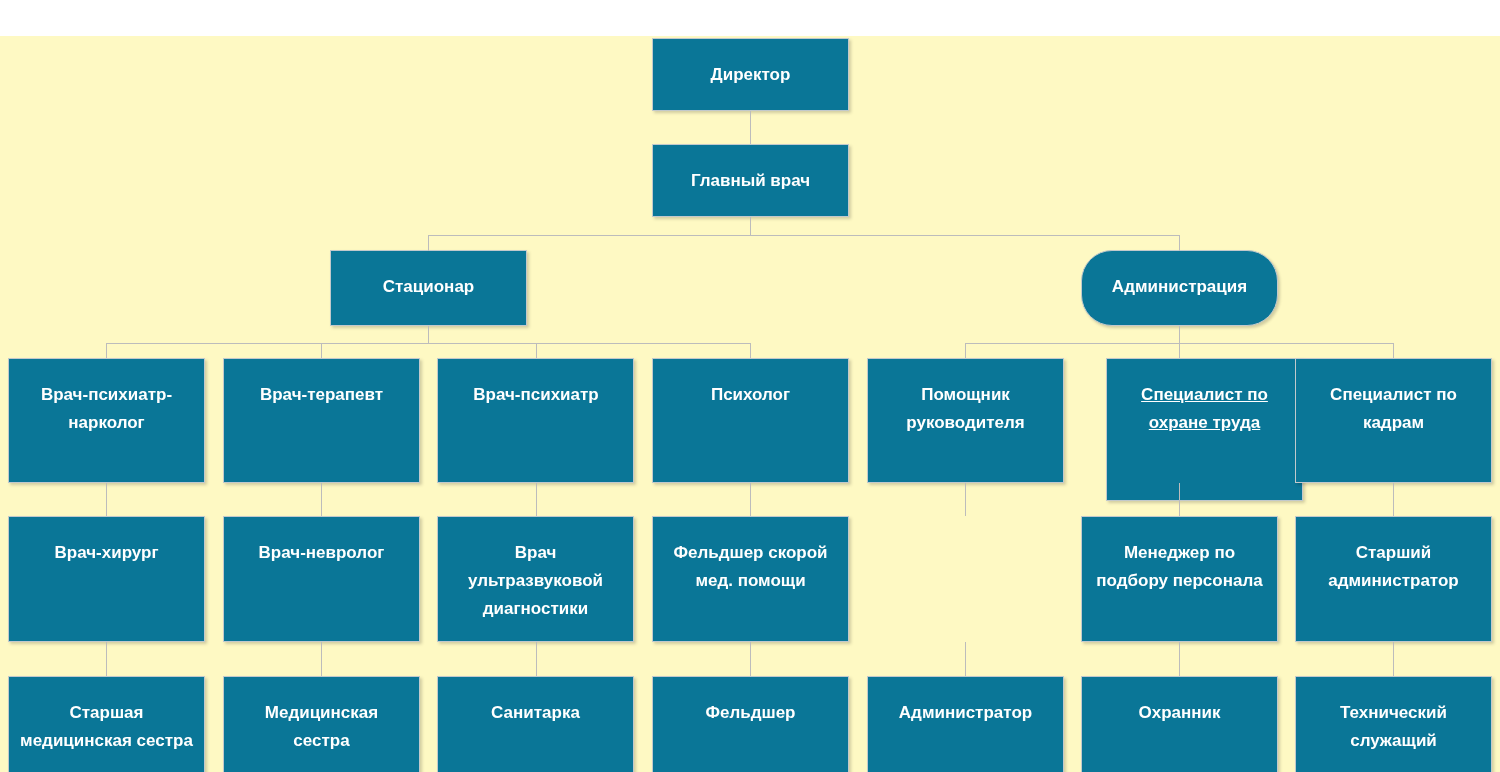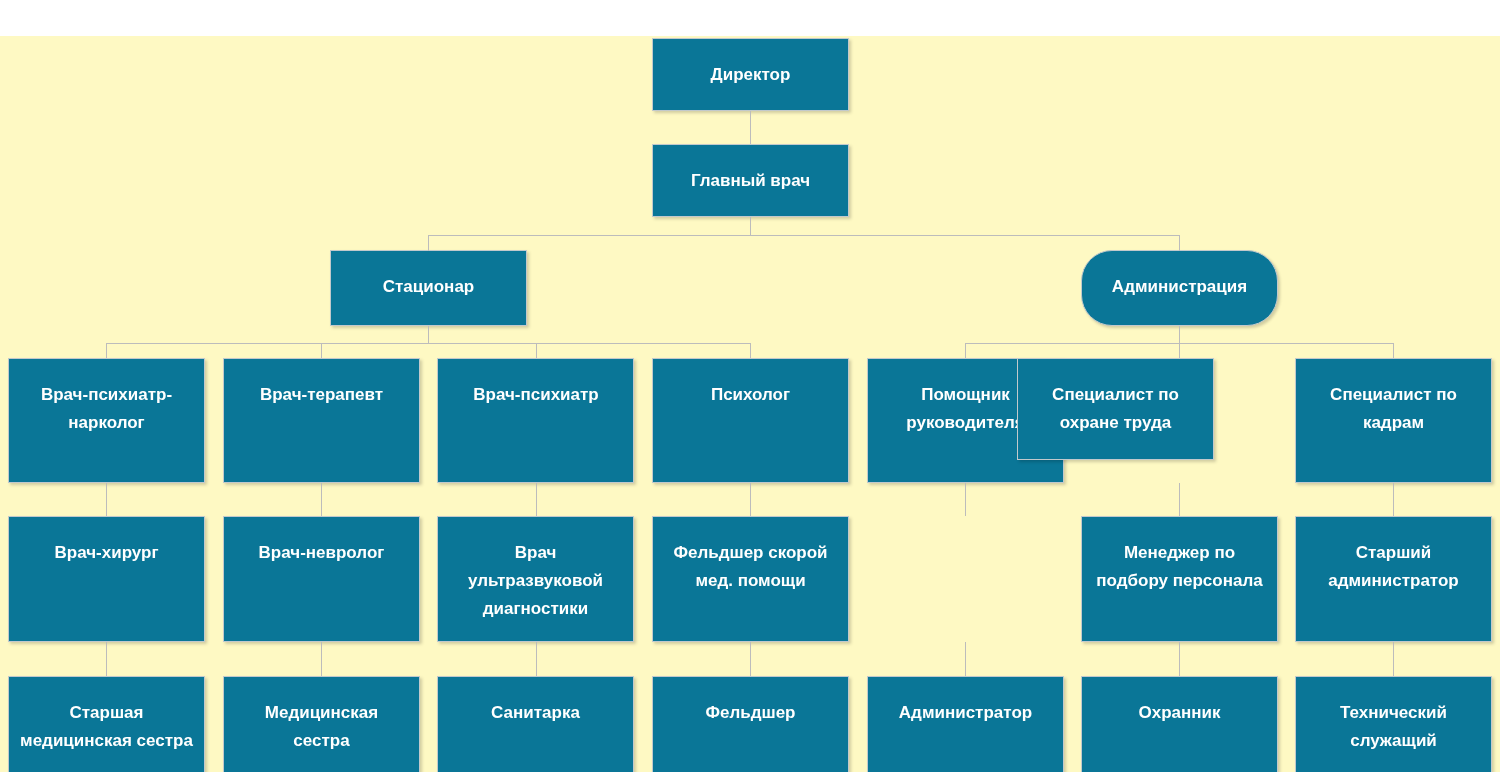--- a/index.html
+++ b/index.html
@@ -55,21 +55,21 @@
 
   <div class="node" style="left:1081px;top:214px;width:197px;height:76px;border-radius:31px;">
     <span>Администрация</span>
   </div>
 
   <div class="node" style="left:8px;top:322px;width:197px;height:125px;"><span>Врач-психиатр-нарколог</span></div>
   <div class="node" style="left:223px;top:322px;width:197px;height:125px;"><span>Врач-терапевт</span></div>
   <div class="node" style="left:437px;top:322px;width:197px;height:125px;padding-left:12px;"><span>Врач-психиатр</span></div>
   <div class="node" style="left:652px;top:322px;width:197px;height:125px;"><span>Психолог</span></div>
   <div class="node" style="left:867px;top:322px;width:197px;height:125px;"><span>Помощник руководителя</span></div>
-  <div class="node" style="left:1017px;top:322px;width:197px;height:102px;"><span>Специалист по охране труда</span></div>
+  <div class="node" style="left:1106px;top:322px;width:197px;height:143px;text-decoration:underline;"><span>Специалист по охране труда</span></div>
   <div class="node" style="left:1295px;top:322px;width:197px;height:125px;"><span>Специалист по кадрам</span></div>
 
   <div class="node" style="left:8px;top:480px;width:197px;height:126px;"><span>Врач-хирург</span></div>
   <div class="node" style="left:223px;top:480px;width:197px;height:126px;"><span>Врач-невролог</span></div>
   <div class="node" style="left:437px;top:480px;width:197px;height:126px;"><span>Врач ультразвуковой диагностики</span></div>
   <div class="node" style="left:652px;top:480px;width:197px;height:126px;"><span>Фельдшер скорой мед. помощи</span></div>
   <div class="node" style="left:1081px;top:480px;width:197px;height:126px;"><span>Менеджер по подбору персонала</span></div>
   <div class="node" style="left:1295px;top:480px;width:197px;height:126px;"><span>Старший администратор</span></div>
 
   <div class="node" style="left:8px;top:640px;width:197px;height:126px;"><span>Старшая медицинская сестра</span></div>

